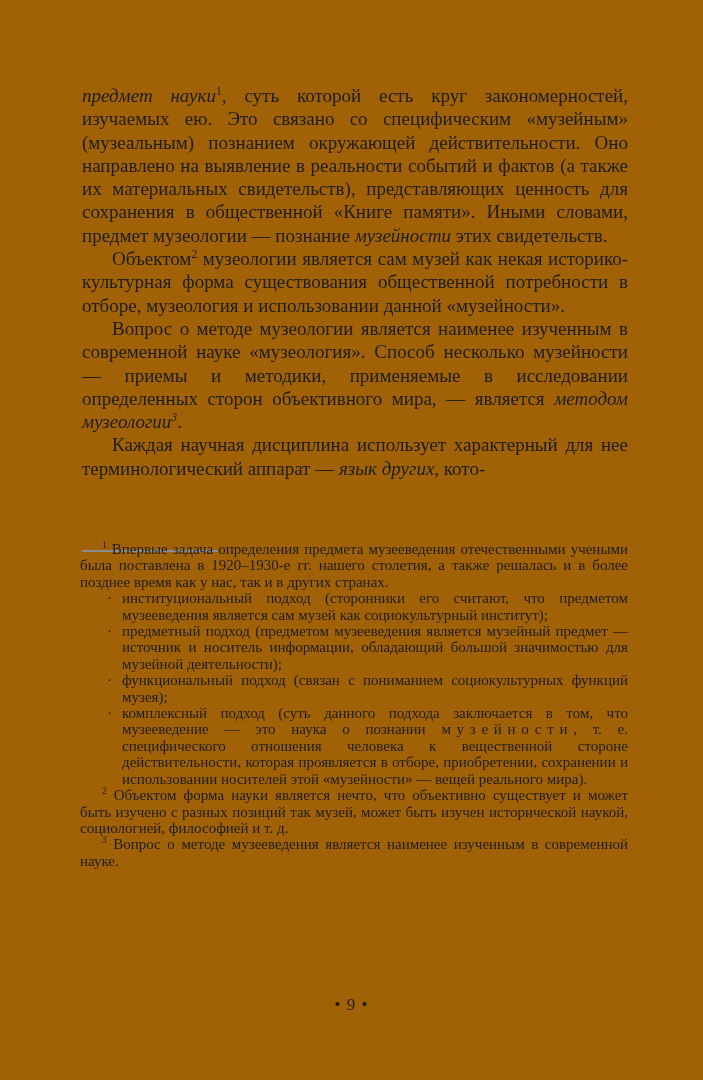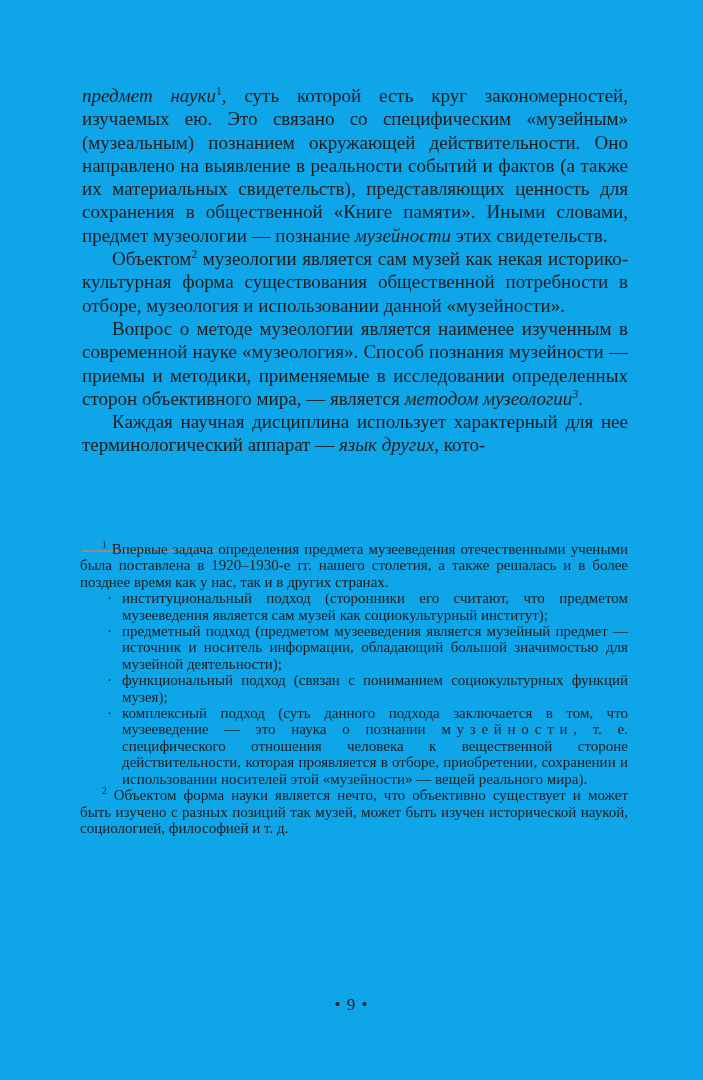--- a/index.html
+++ b/index.html
@@ -4,21 +4,21 @@
 <style>
   html, body {
     margin: 0;
     padding: 0;
     background: #ffffff;
   }
   .page {
     position: relative;
     width: 703px;
     height: 1080px;
-    background: #0ea5e9;
+    background: #a16207;
     font-family: "Liberation Serif", "DejaVu Serif", serif;
     color: #1d1d1d;
     overflow: hidden;
   }
   .body-text {
     position: absolute;
     left: 82px;
     top: 84px;
     width: 546px;
     font-size: 19px;
@@ -75,26 +75,27 @@
     color: #1d1d1d;
   }
 </style>
 </head>
 <body>
 
 <div class="page">
   <main class="body-text" id="body-blocks">
       <div class="para"><span class="it">предмет науки</span><span class="sup">1</span><span>, суть которой есть круг закономерностей, изучаемых ею. Это связано со специфическим «музейным» (музеальным) познанием окружающей действительности. Оно направлено на выявление в реальности событий и фактов (а также их материальных свидетельств), представляющих ценность для сохранения в общественной «Книге памяти». Иными словами, предмет музеологии — познание </span><span class="it">музейности</span><span> этих свидетельств.</span></div>
       <div class="para indent"><span>Объектом</span><span class="sup">2</span><span> музеологии является сам музей как некая историко-культурная форма существования общественной потребности в отборе, музеология и использовании данной «музейности».</span></div>
-      <div class="para indent"><span>Вопрос о методе музеологии является наименее изученным в современной науке «музеология». Способ познания музейности — приемы и методики, применяемые в исследовании определенных сторон объективного мира, — является </span><span class="it">методом музеологии</span><span class="it sup">3</span><span>.</span></div>
+      <div class="para indent"><span>Вопрос о методе музеологии является наименее изученным в современной науке «музеология». Способ несколько музейности — приемы и методики, применяемые в исследовании определенных сторон объективного мира, — является </span><span class="it">методом музеологии</span><span class="it sup">3</span><span>.</span></div>
       <div class="para indent"><span>Каждая научная дисциплина использует характерный для нее терминологический аппарат — </span><span class="it">язык других</span><span>, кото-</span></div>
     </main>
   <div class="footnote-sep"></div>
   <section class="footnotes" id="footnote-blocks">
       <div class="para indent"><span class="sup">1</span><span> Впервые задача определения предмета музееведения отечественными учеными была поставлена в 1920–1930-е гг. нашего столетия, а также решалась и в более позднее время как у нас, так и в других странах.</span></div>
       <div class="fn-bullet"><span class="dot">·</span><span>институциональный подход (сторонники его считают, что предметом музееведения является сам музей как социокультурный институт);</span></div>
       <div class="fn-bullet"><span class="dot">·</span><span>предметный подход (предметом музееведения является музейный предмет — источник и носитель информации, обладающий большой значимостью для музейной деятельности);</span></div>
       <div class="fn-bullet"><span class="dot">·</span><span>функциональный подход (связан с пониманием социокультурных функций музея);</span></div>
       <div class="fn-bullet"><span class="dot">·</span><span>комплексный подход (суть данного подхода заключается в том, что музееведение — это наука о познании </span><span class="spaced">музейности</span><span>, т. е. специфического отношения человека к вещественной стороне действительности, которая проявляется в отборе, приобретении, сохранении и использовании носителей этой «музейности» — вещей реального мира).</span></div>
       <div class="para indent"><span class="sup">2</span><span> Объектом форма науки является нечто, что объективно существует и может быть изучено с разных позиций так музей, может быть изучен исторической наукой, социологией, философией и т. д.</span></div>
+      <div class="para indent"><span class="sup">3</span><span> Вопрос о методе музееведения является наименее изученным в современной науке.</span></div>
     </section>
   <div class="page-number">• 9 •</div>
 </div>
 
 </body></html>

